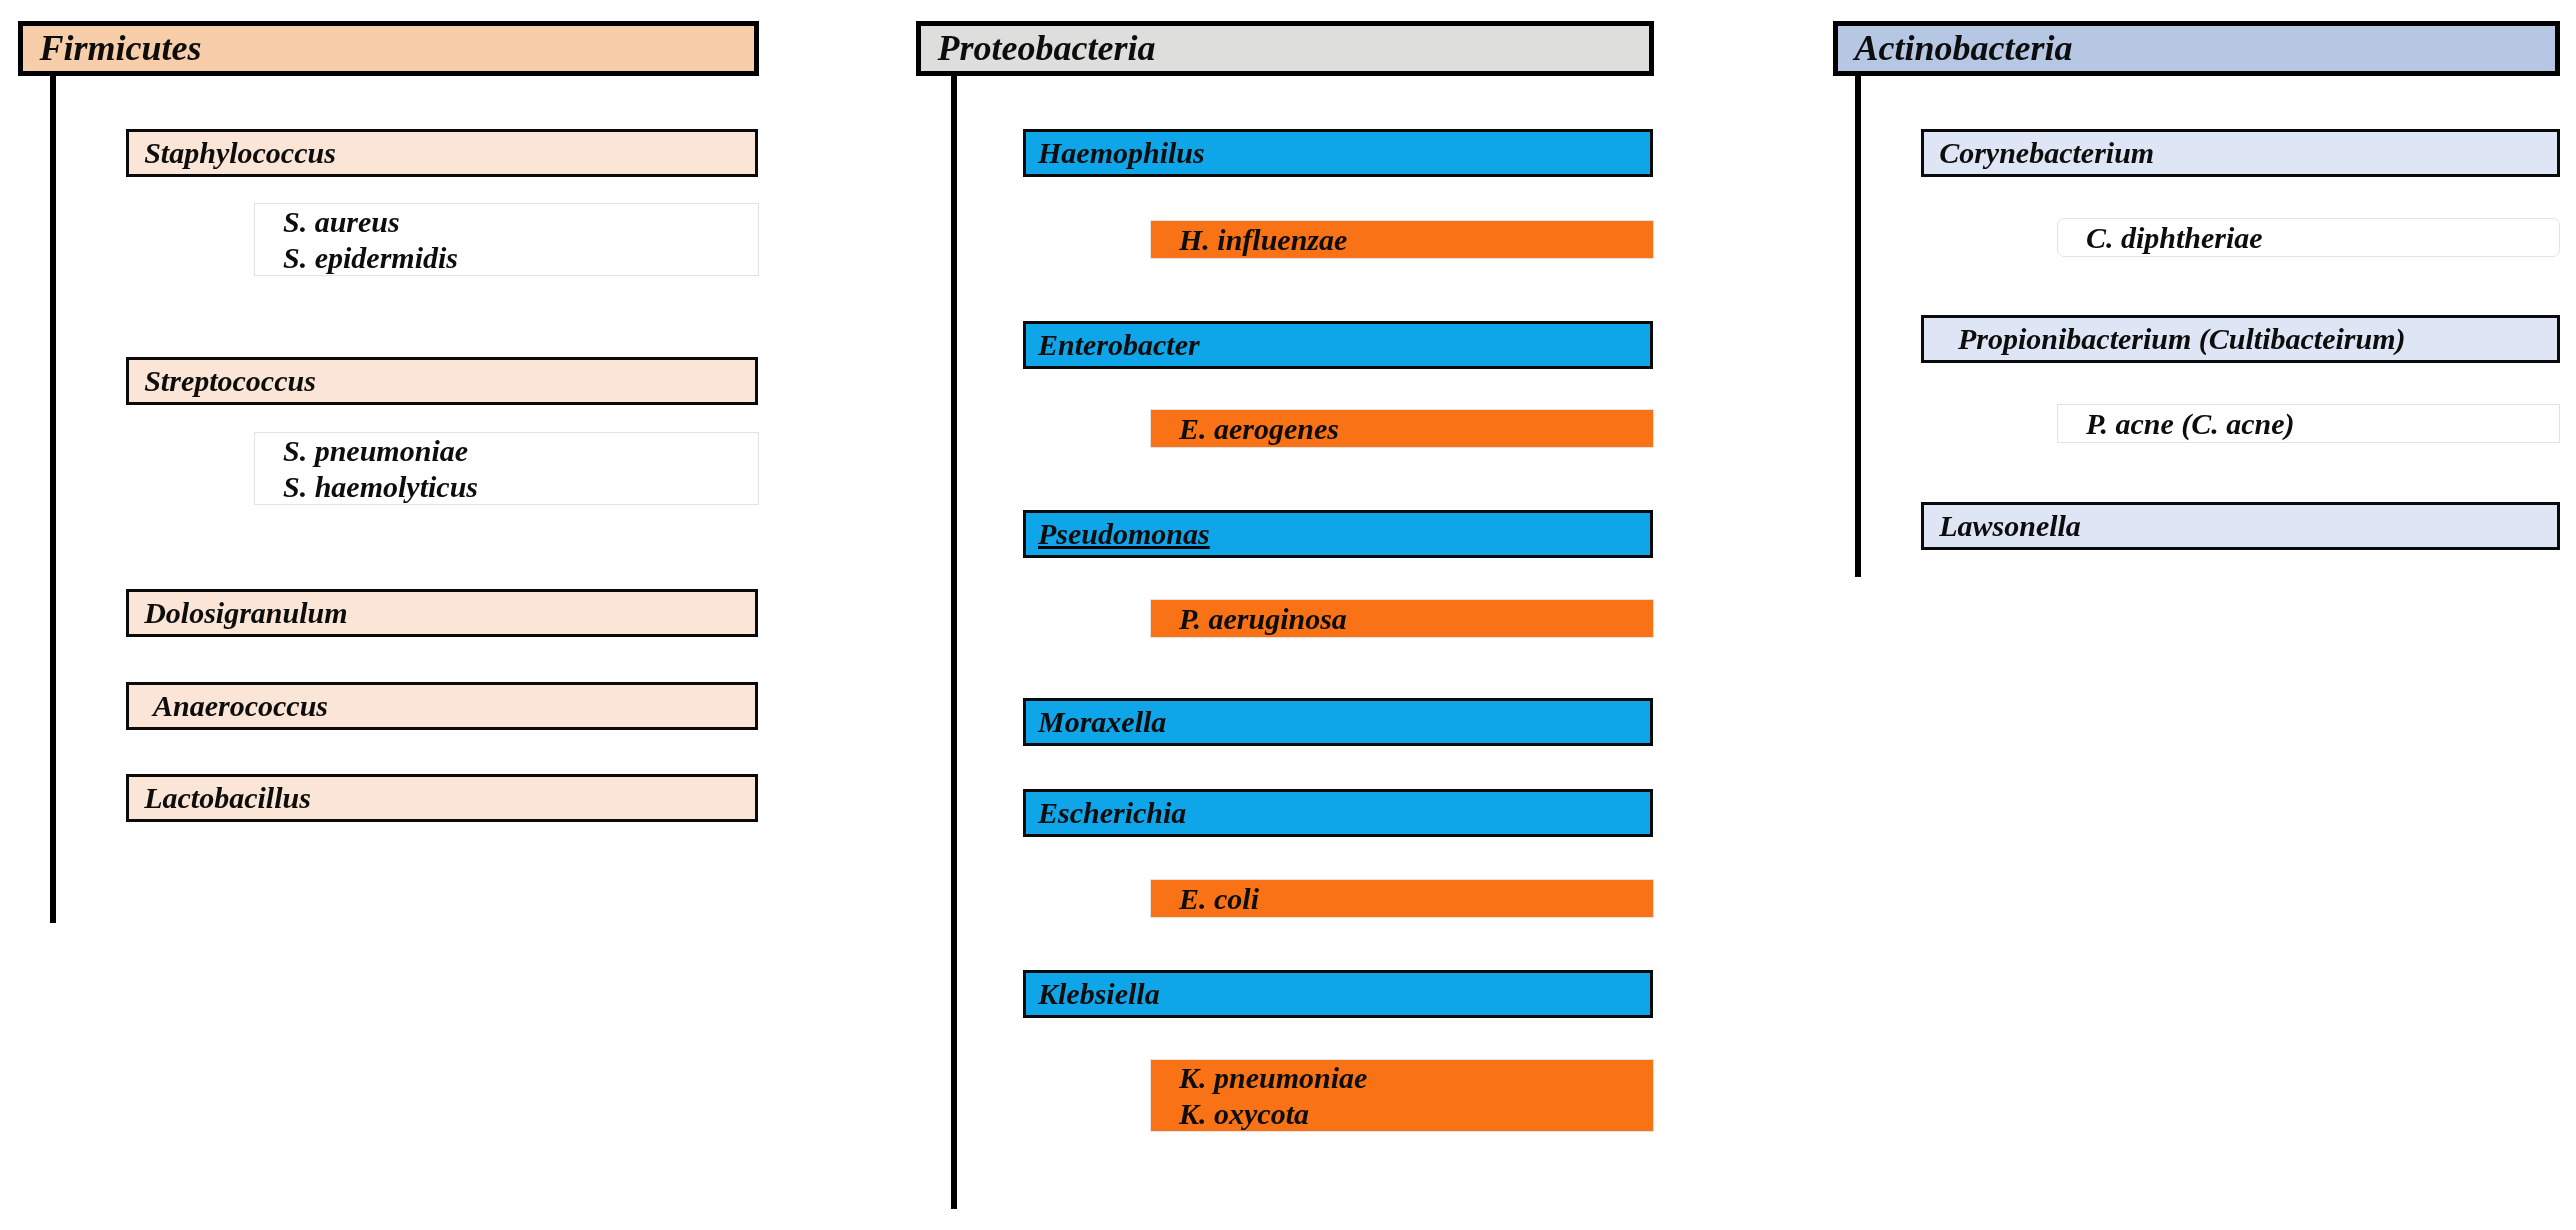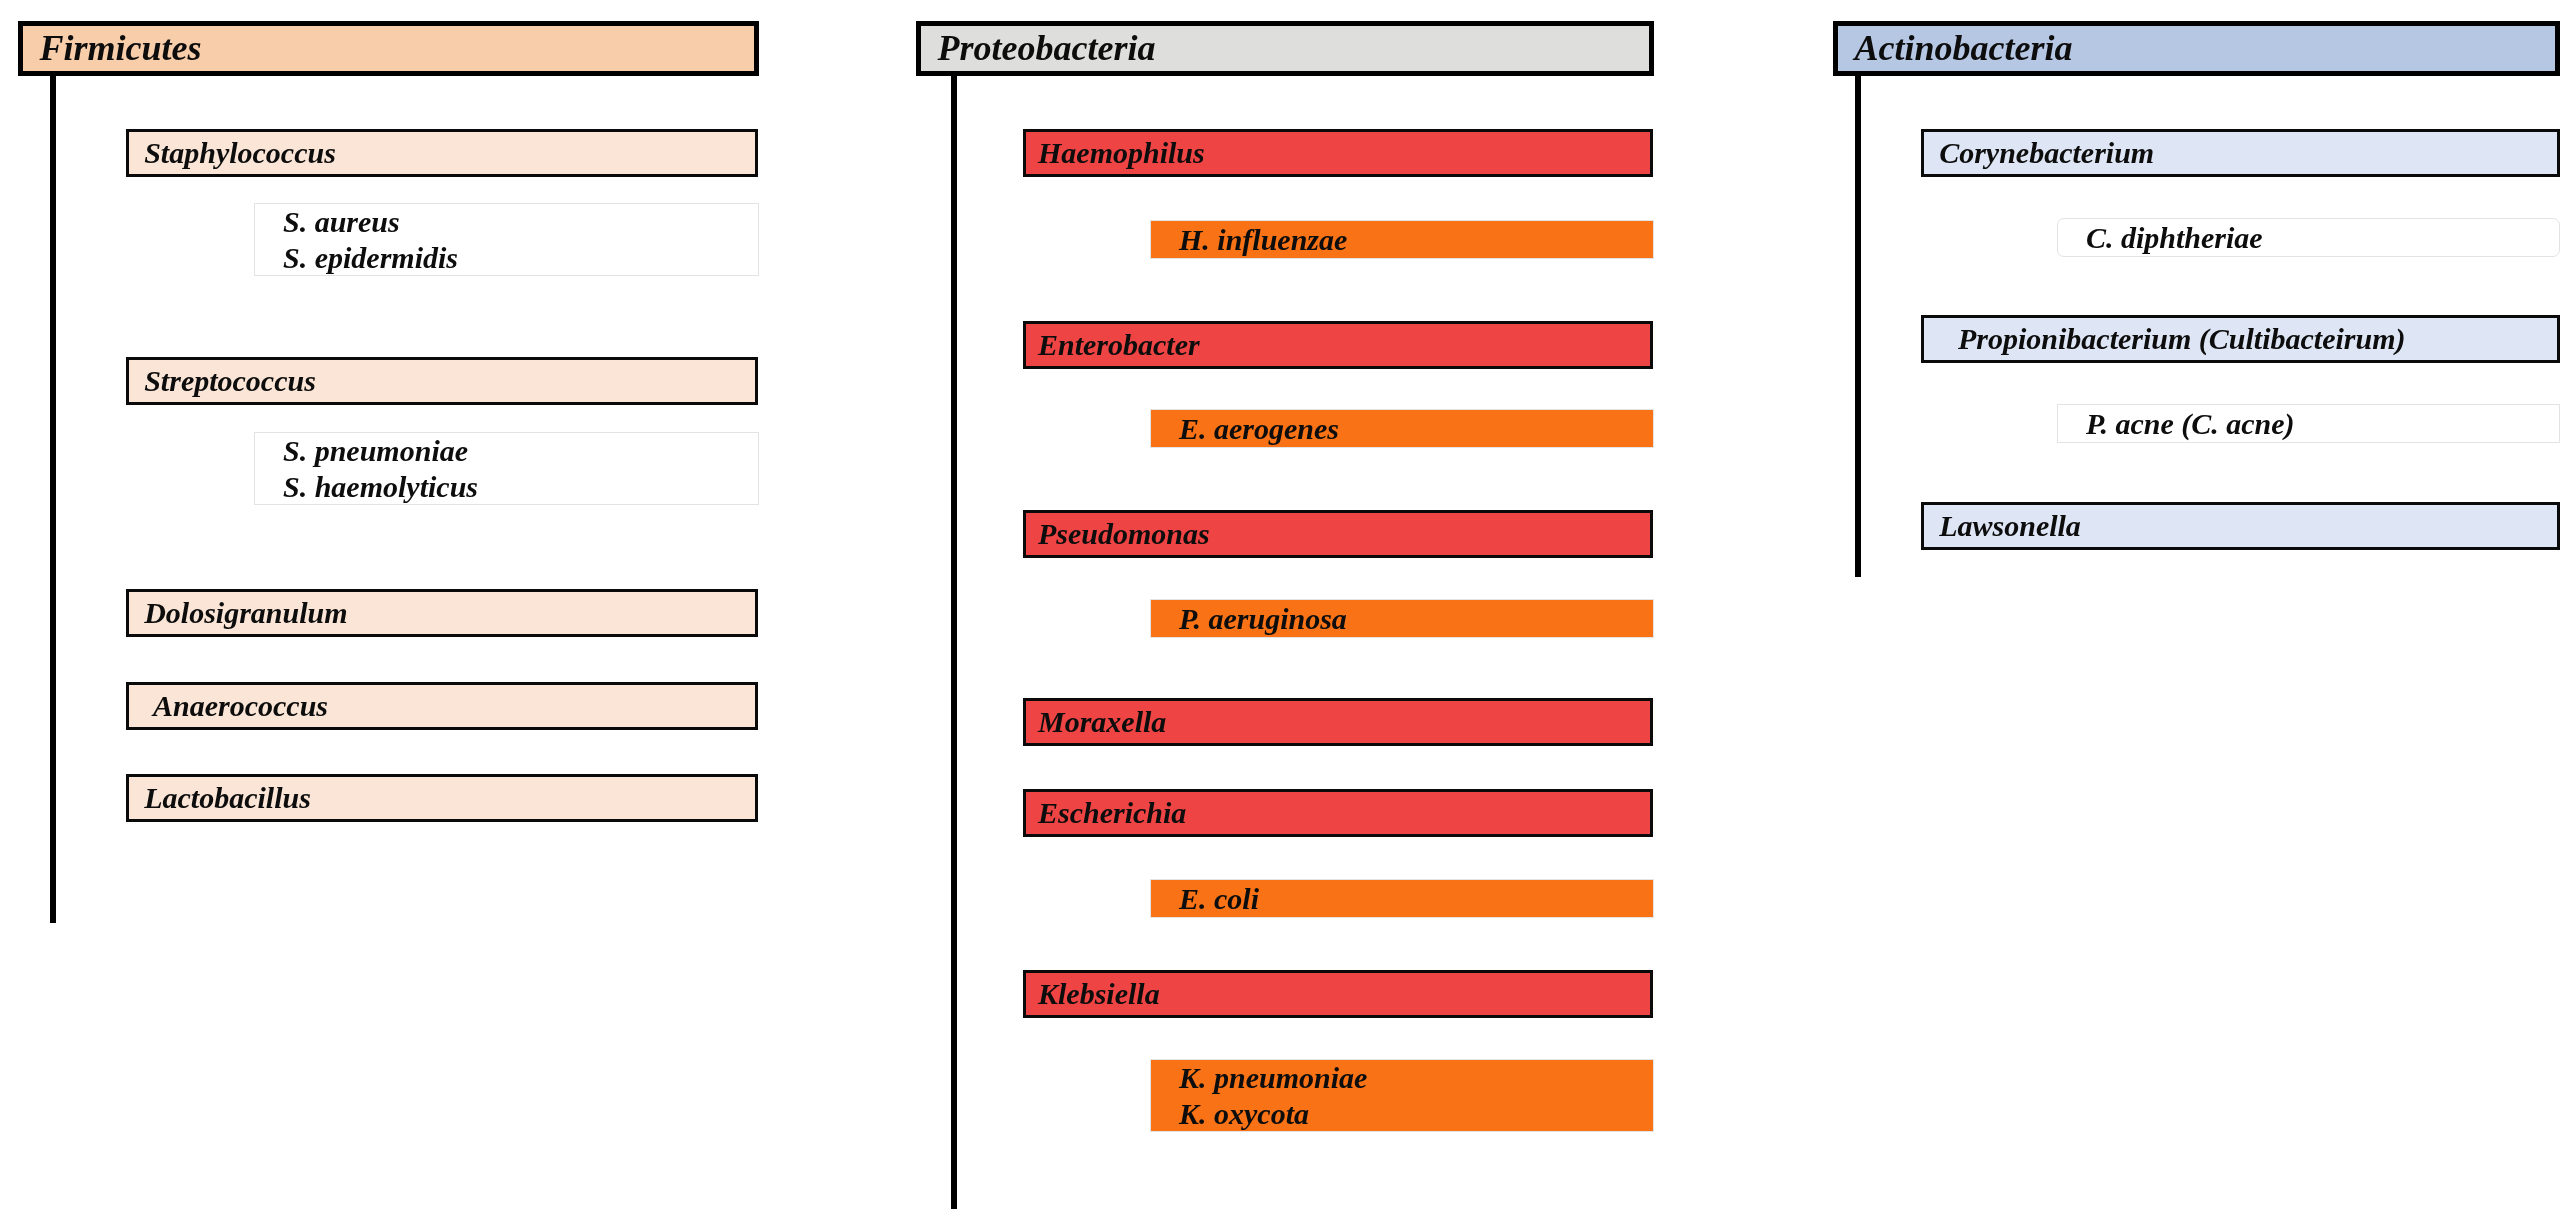--- a/index.html
+++ b/index.html
@@ -60,21 +60,21 @@
     padding-left:28px;
   }
   .species .label{font-size:30px;}
 
   
   .c-firmicutes .phylum{background:#f8cda9;}
   .c-firmicutes .genus {background:#fae5d6;}
   .c-firmicutes .species{background:#ffffff;}
 
   .c-proteobacteria .phylum{background:#dededc;}
-  .c-proteobacteria .genus {background:#ef4444;padding-left:12px;}
+  .c-proteobacteria .genus {background:#0ea5e9;padding-left:12px;}
   .c-proteobacteria .species{background:#f97316;}
 
   .c-actinobacteria .phylum{background:#b6c7e4;}
   .c-actinobacteria .genus {background:#dee5f4;}
   .c-actinobacteria .species{background:#ffffff;}
 </style>
 </head>
 <body>
 
 <div id="stage">
@@ -117,21 +117,21 @@
       </div>
       <div class="node species" style="left: 1150px; top: 220px; width: 504px; height: 39px;">
         <span class="label">H. influenzae</span>
       </div>
       <div class="node genus" style="left: 1023px; top: 321px; width: 630px; height: 48px;">
         <span class="label">Enterobacter</span>
       </div>
       <div class="node species" style="left: 1150px; top: 409px; width: 504px; height: 39px;">
         <span class="label">E. aerogenes</span>
       </div>
-      <div class="node genus" style="left: 1023px; top: 510px; width: 630px; height: 48px;">
+      <div class="node genus" style="left: 1023px; top: 510px; width: 630px; height: 48px; text-decoration: underline;">
         <span class="label">Pseudomonas</span>
       </div>
       <div class="node species" style="left: 1150px; top: 599px; width: 504px; height: 39px;">
         <span class="label">P. aeruginosa</span>
       </div>
       <div class="node genus" style="left: 1023px; top: 698px; width: 630px; height: 48px;">
         <span class="label">Moraxella</span>
       </div>
       <div class="node genus" style="left: 1023px; top: 789px; width: 630px; height: 48px;">
         <span class="label">Escherichia</span>

